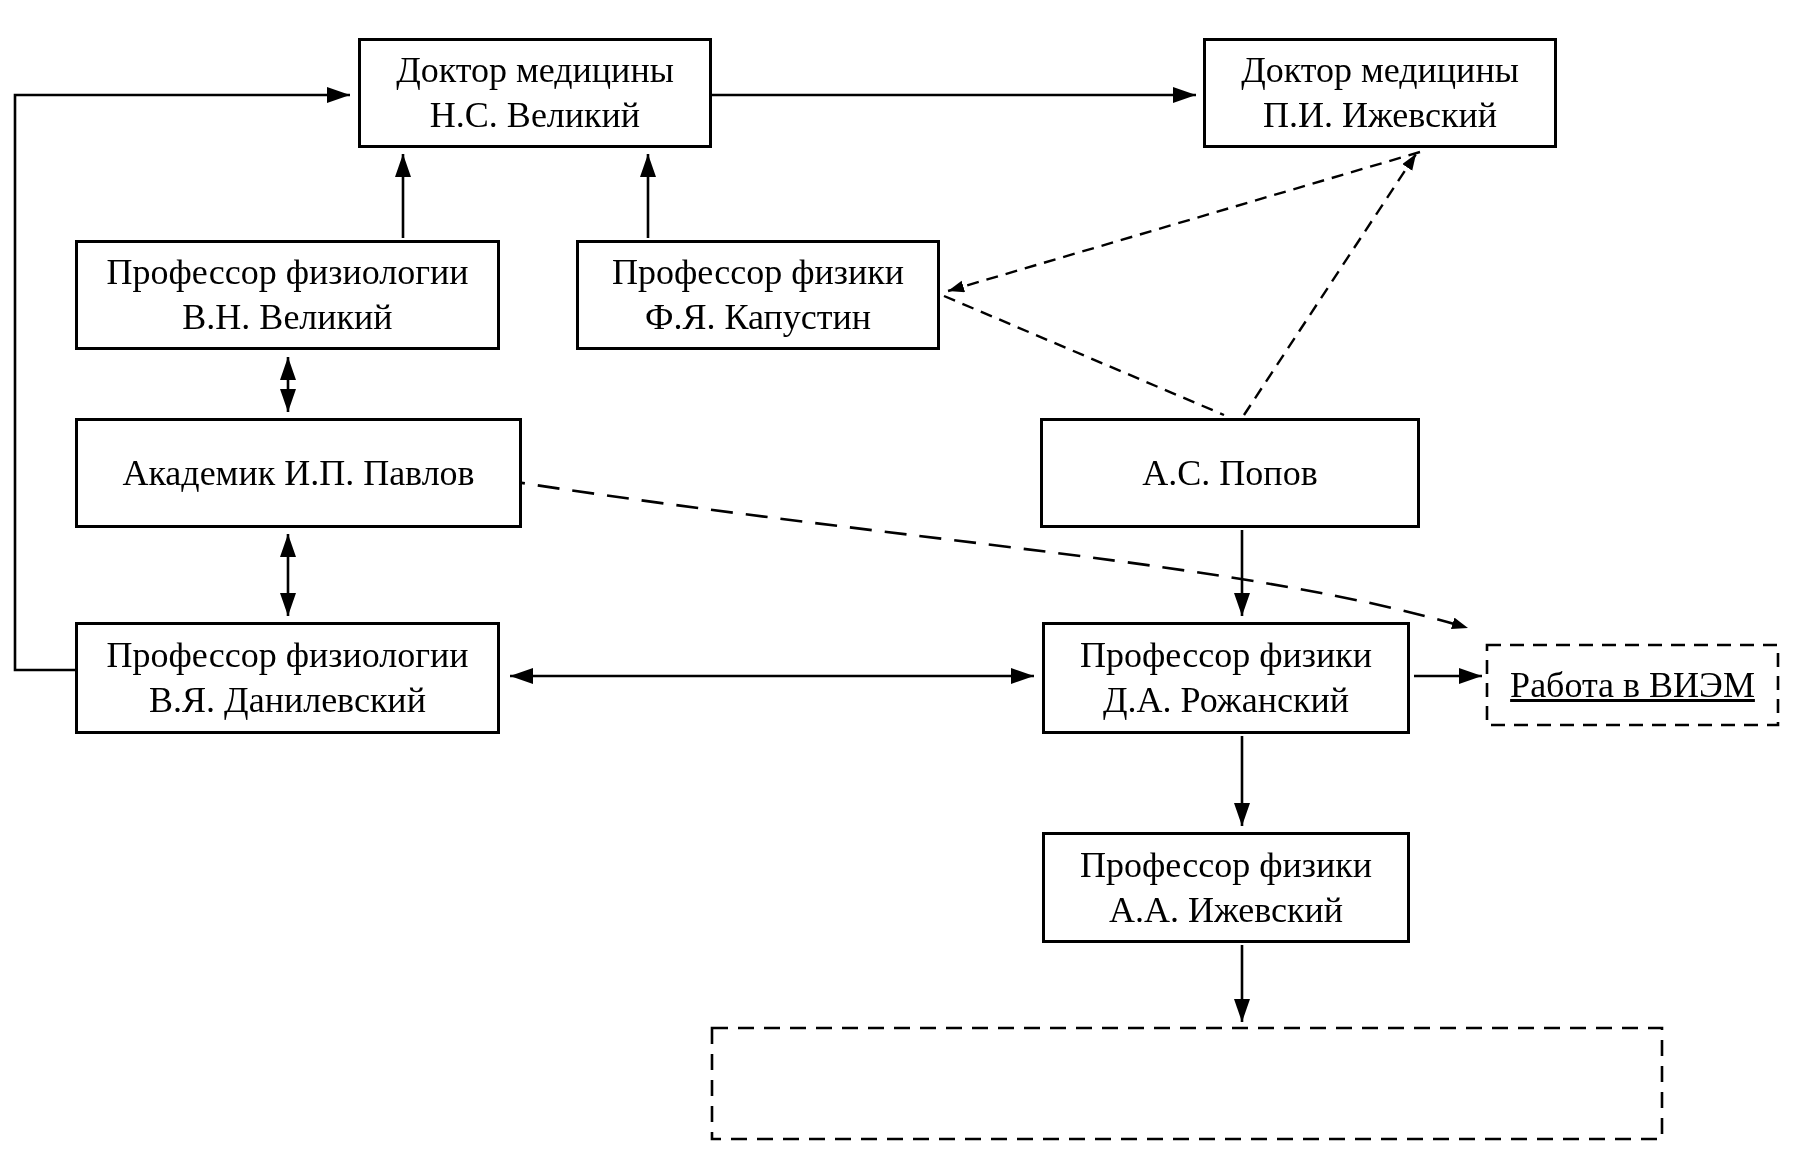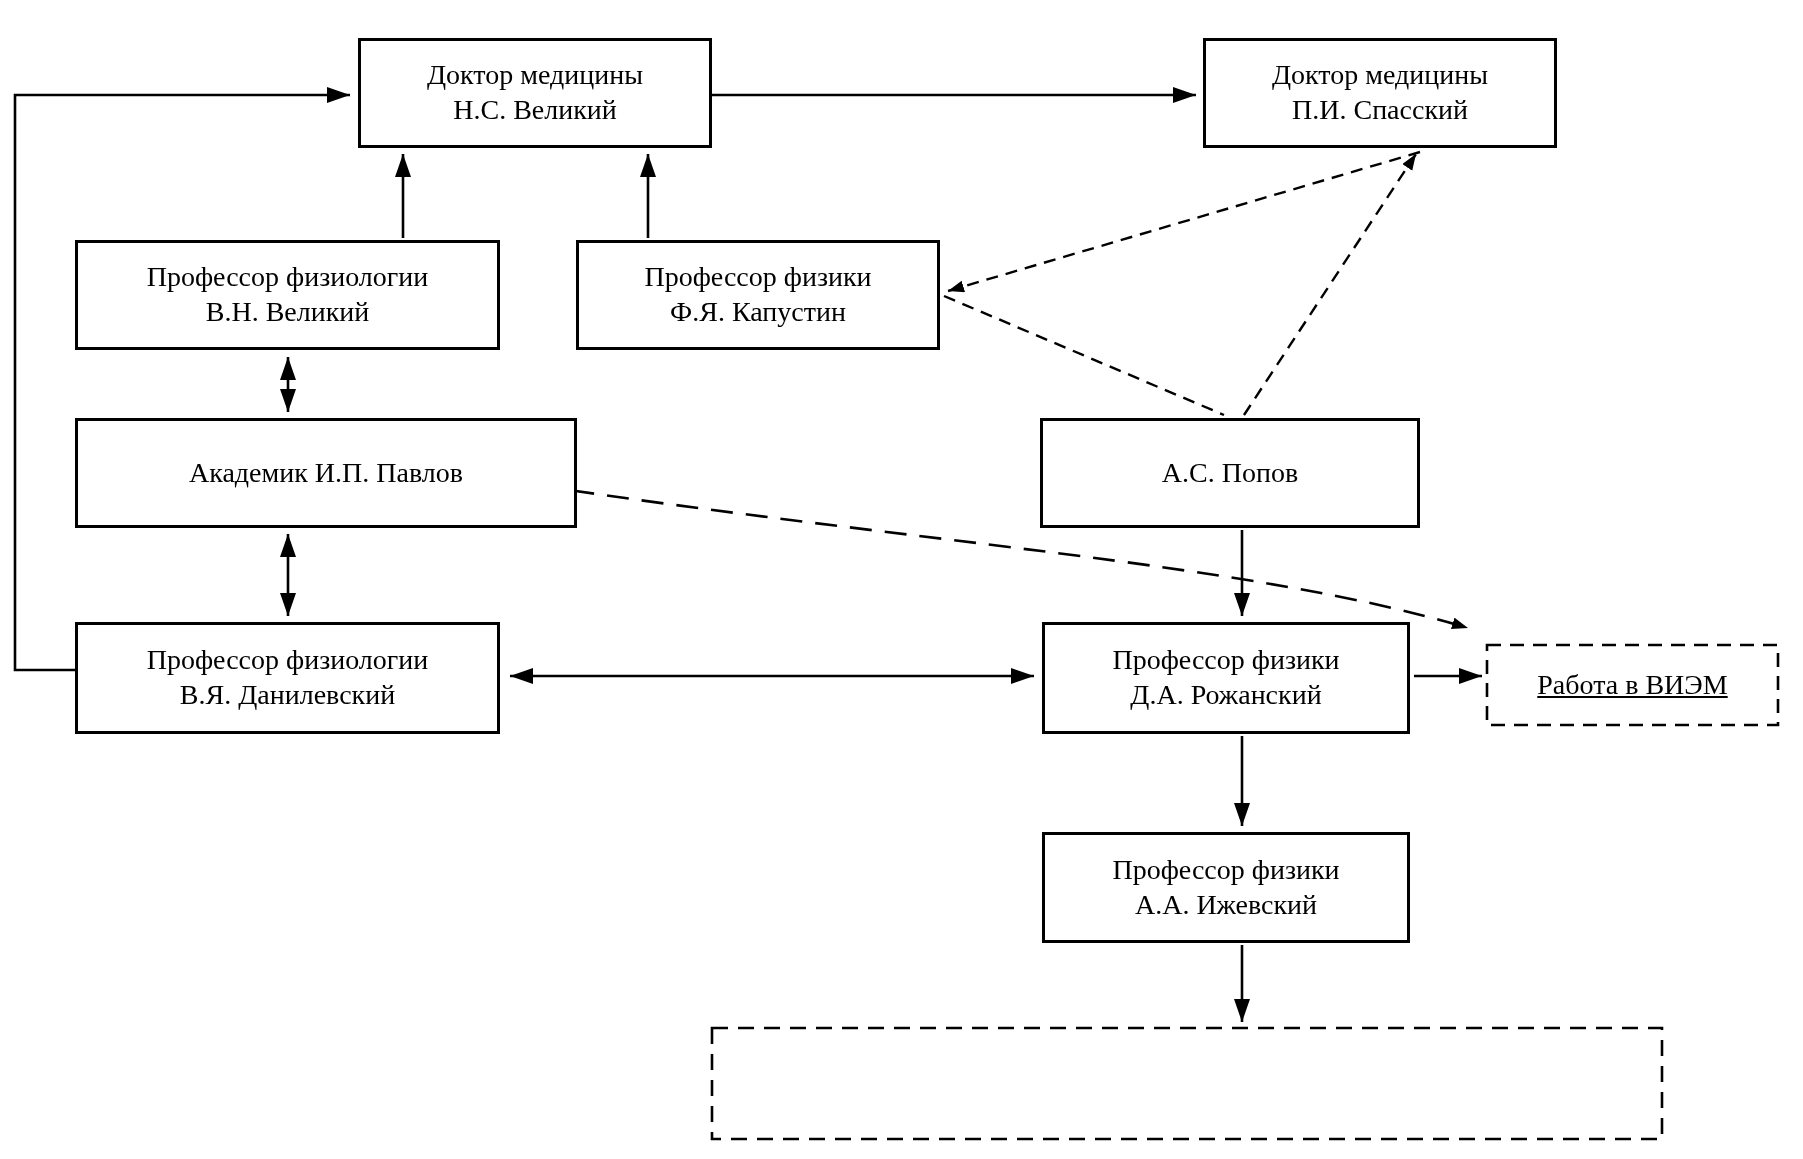--- a/index.html
+++ b/index.html
@@ -18,21 +18,21 @@
     width: 1803px;
     height: 1159px;
   }
   .node {
     position: absolute;
     display: flex;
     flex-direction: column;
     justify-content: center;
     align-items: center;
     text-align: center;
-    font-size: 28px;
+    font-size: 36px;
     line-height: 1.24;
     box-sizing: border-box;
     background: #ffffff;
   }
   .node.solid { border: 3px solid #000000; }
   .node.bare  { border: none; background: transparent; }
   .node .ln { white-space: nowrap; }
 </style>
 </head>
 <body>
@@ -71,34 +71,34 @@
     <rect x="712" y="1028" width="950" height="111" fill="none" stroke="#000" stroke-width="2.6" stroke-dasharray="16 10"></rect>
   </svg>
 
   <div class="node solid" style="left:358px; top:38px;  width:354px; height:110px;">
     <div class="ln">Доктор медицины</div>
     <div class="ln">Н.С. Великий</div>
   </div>
 
   <div class="node solid" style="left:1203px; top:38px; width:354px; height:110px;">
     <div class="ln">Доктор медицины</div>
-    <div class="ln">П.И. Спасский</div>
+    <div class="ln">П.И. Ижевский</div>
   </div>
 
   <div class="node solid" style="left:75px; top:240px; width:425px; height:110px;">
     <div class="ln">Профессор физиологии</div>
     <div class="ln">В.Н. Великий</div>
   </div>
 
   <div class="node solid" style="left:576px; top:240px; width:364px; height:110px;">
     <div class="ln">Профессор физики</div>
     <div class="ln">Ф.Я. Капустин</div>
   </div>
 
-  <div class="node solid" style="left:75px; top:418px; width:502px; height:110px;">
+  <div class="node solid" style="left:75px; top:418px; width:447px; height:110px;">
     <div class="ln">Академик И.П. Павлов</div>
     <div class="ln"></div>
   </div>
 
   <div class="node solid" style="left:1040px; top:418px; width:380px; height:110px;justify-content:center;">
     <div class="ln">А.С. Попов</div>
     <div class="ln"></div>
   </div>
 
   <div class="node solid" style="left:75px; top:622px; width:425px; height:112px;">

